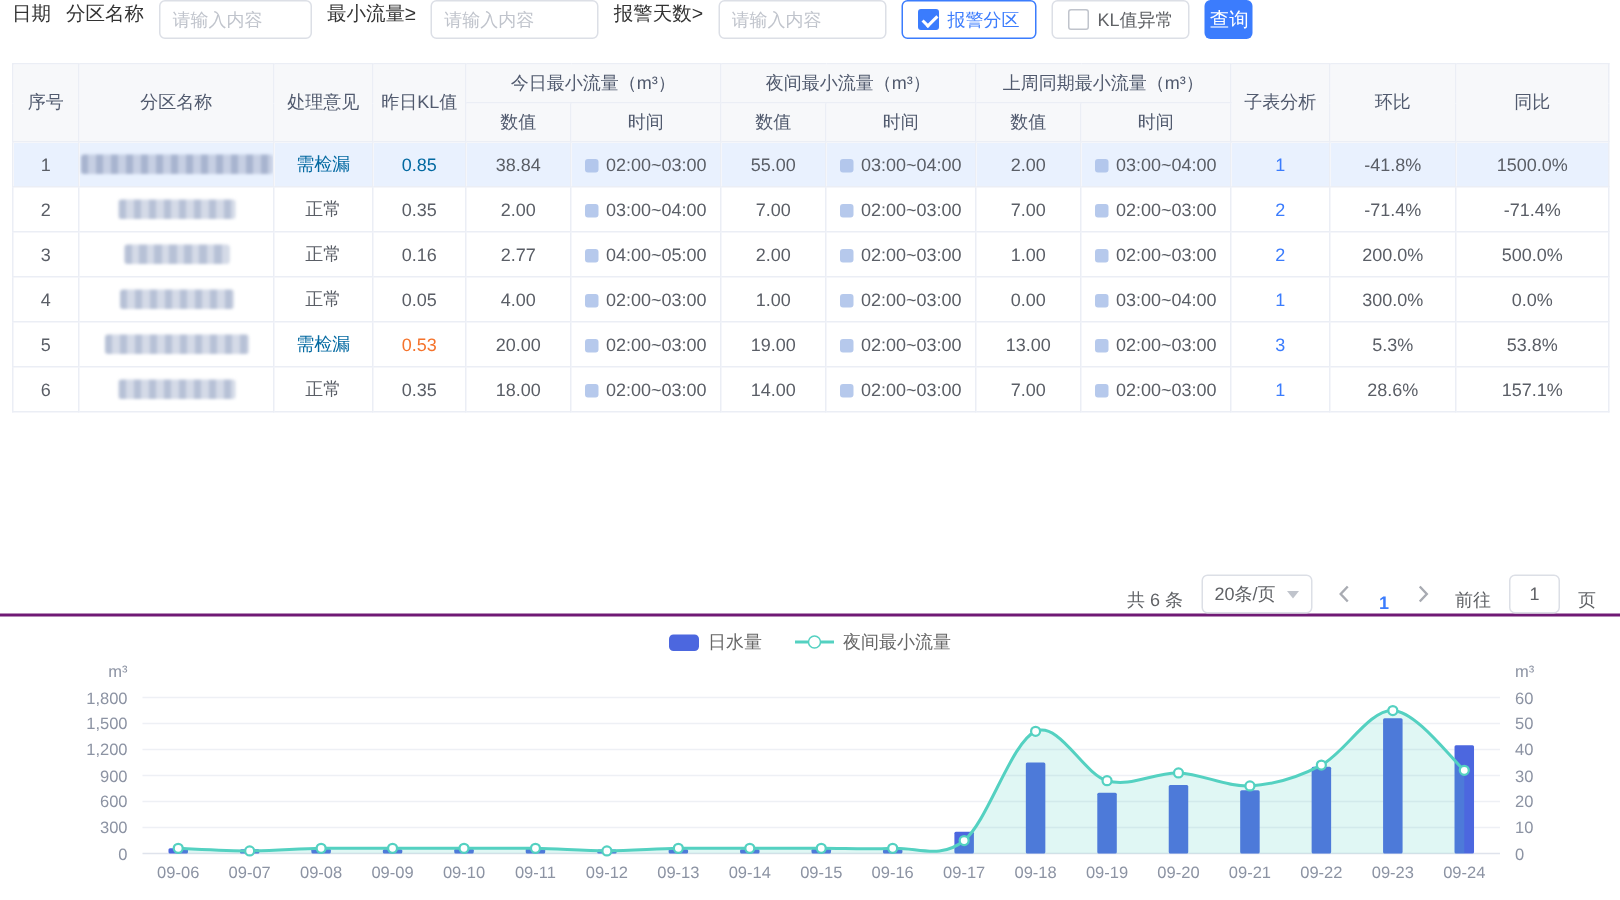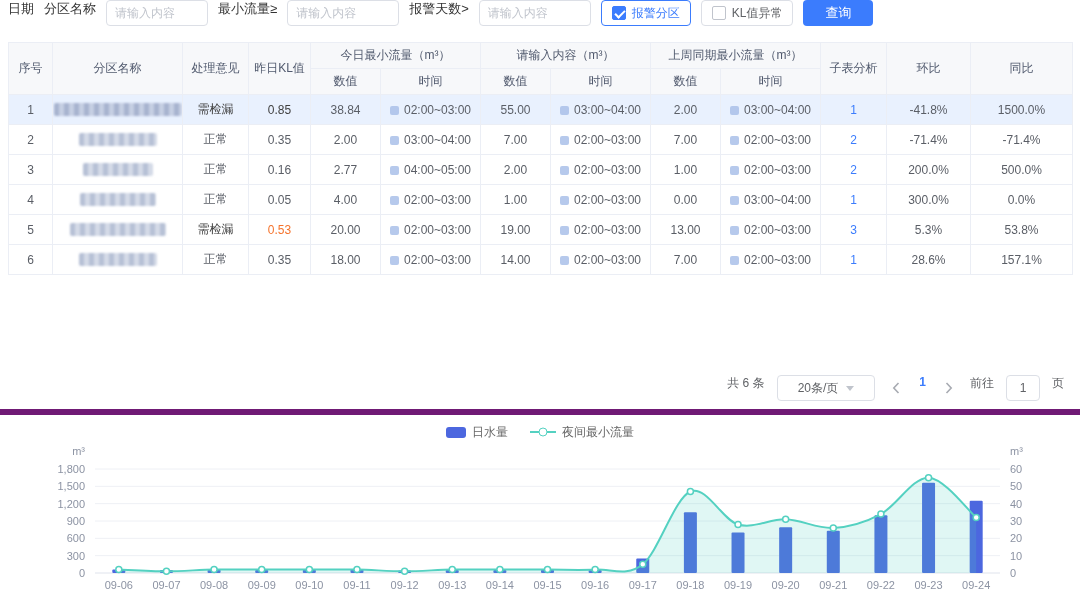--- a/index.html
+++ b/index.html
@@ -14,54 +14,54 @@
   .f-input::placeholder{color:#C0C4CC}
   .date-box{display:inline-flex;align-items:center;gap:6px;width:128px;height:26px;border:1px solid #DCDFE6;
             border-radius:4px;padding:0 8px;font-size:12px;color:#606266;cursor:pointer}
   .cb{display:inline-flex;align-items:center;gap:6px;height:26px;border:1px solid #DCDFE6;border-radius:4px;
       padding:0 10px;font-size:12px;color:#606266;cursor:pointer;background:#fff}
   .cb-box{width:14px;height:14px;border:1px solid #C0C4CC;border-radius:2px;background:#fff;position:relative;flex:0 0 auto}
   .cb.checked{border-color:#3B7CFD;color:#3B7CFD}
   .cb.checked .cb-box{background:#3B7CFD;border-color:#3B7CFD}
   .cb.checked .cb-box::after{content:"";position:absolute;left:4px;top:1px;width:4px;height:8px;
       border:solid #fff;border-width:0 2px 2px 0;transform:rotate(45deg)}
-  .btn-primary{height:26px;background:#3B7CFD;color:#fff;border:none;border-radius:4px;padding:0 22px;
+  .btn-primary{height:26px;background:#3B7CFD;color:#fff;border:none;border-radius:4px;padding:0 3px;
       font-size:13px;font-family:inherit;cursor:pointer}
 
   
   .table-wrap{margin:8px 8px 0}
   table{width:1064px;border-collapse:collapse;table-layout:fixed}
   th,td{border:1px solid #EBEEF5;font-size:12px;text-align:center;white-space:nowrap;overflow:hidden}
   thead th{background:#F7F8FA;color:#515A6E;font-weight:400;height:26px}
   tbody td{color:#5A5E66;height:30px;background:#fff}
   tr.selected td{background:#E9F1FE}
-  .c-red{color:#404040}
+  .c-red{color:#0369a1}
   .c-orange{color:#F5732C}
   .link{color:#3B7CFD;cursor:pointer}
   .mask{height:13px;border-radius:2px;margin:0 auto;filter:blur(1px);
         background:repeating-linear-gradient(90deg,#b7c1d6 0 5px,#d4dae7 5px 10px)}
   tr.selected .mask{background:repeating-linear-gradient(90deg,#a8b4cf 0 5px,#c6cfe3 5px 10px)}
   .time-ic{display:inline-block;width:9px;height:9px;border-radius:2px;background:#A9BFE9;margin-right:5px;
            vertical-align:-1px;opacity:.85}
   .spacer{height:100px}
 
   
-  .pagination{display:flex;align-items:flex-start;justify-content:flex-end;gap:12px;height:34px;
+  .pagination{display:flex;align-items:flex-end;justify-content:flex-end;gap:12px;height:34px;
               padding:0 16px;font-size:12px;color:#606266}
   .psize{display:inline-flex;align-items:center;gap:8px;height:26px;border:1px solid #DCDFE6;border-radius:4px;
-         padding:0 20px;cursor:pointer;color:#606266}
+         padding:0 8px;cursor:pointer;color:#606266}
   .caret{width:0;height:0;border-left:4px solid transparent;border-right:4px solid transparent;
          border-top:5px solid #C0C4CC}
   .pg-btn{display:inline-flex;align-items:center;justify-content:center;width:18px;height:26px;cursor:pointer}
   .pg-cur{color:#3B7CFD;font-weight:700;padding:0 2px}
   .goto-input{width:34px;height:26px;border:1px solid #DCDFE6;border-radius:4px;text-align:center;
               font-size:12px;color:#606266;font-family:inherit;outline:none}
 
   
-  .chart-section{border-top:6px solid #701a75;padding-top:6px;height:190px}
+  .chart-section{border-top:2px solid #701a75;padding-top:6px;height:190px}
   .legend{display:flex;justify-content:center;align-items:center;gap:22px;height:22px;font-size:12px;color:#666}
   .legend-item{display:inline-flex;align-items:center;gap:6px;cursor:pointer}
   .legend-bar{width:20px;height:11px;border-radius:3px;background:#4C67DF}
   .legend-line{width:26px;height:2px;background:#54D1C1;position:relative}
   .legend-line::after{content:"";position:absolute;left:50%;top:50%;transform:translate(-50%,-50%);
       width:7px;height:7px;border:1.5px solid #54D1C1;border-radius:50%;background:#fff}
   svg text{font-family:"Liberation Sans","DejaVu Sans",sans-serif}
   .ax{font-size:11px;fill:#8C93A3}
 </style>
 </head>
@@ -109,21 +109,21 @@
         <col style="width:84px">
         <col style="width:102px">
     </colgroup>
     <thead>
       <tr>
         <th rowspan="2">序号</th>
         <th rowspan="2">分区名称</th>
         <th rowspan="2">处理意见</th>
         <th rowspan="2">昨日KL值</th>
         <th colspan="2">今日最小流量（m³）</th>
-        <th colspan="2">请输入内容（m³）</th>
+        <th colspan="2">夜间最小流量（m³）</th>
         <th colspan="2">上周同期最小流量（m³）</th>
         <th rowspan="2">子表分析</th>
         <th rowspan="2">环比</th>
         <th rowspan="2">同比</th>
       </tr>
       <tr>
         <th>数值</th>
         <th>时间</th>
         <th>数值</th>
         <th>时间</th>

